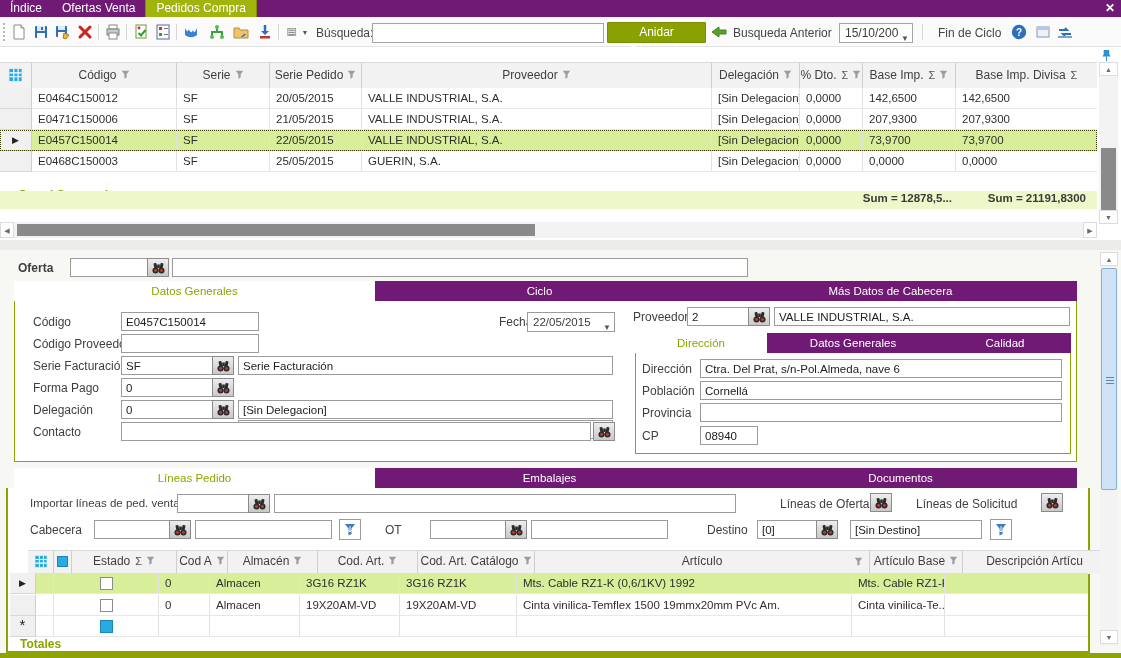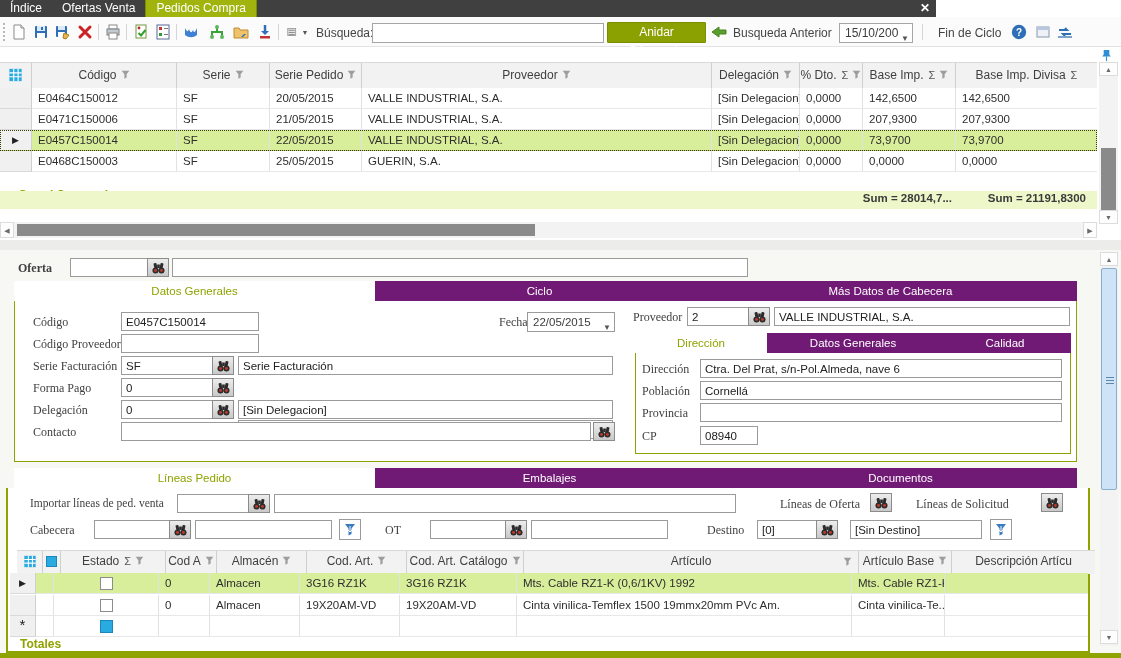--- a/index.html
+++ b/index.html
@@ -1,20 +1,20 @@
 <!DOCTYPE html>
 <html><head>
 <meta charset="utf-8">
 <style>
   * { margin:0; padding:0; box-sizing:border-box; }
   html,body { width:1121px; height:658px; overflow:hidden; }
   body { font-family:"Liberation Sans", sans-serif; font-size:12px; color:#3c3c3c; background:#fff; position:relative; }
 
   
-  .tabbar { position:absolute; left:0; top:0; width:936px; height:17px; background:#404040; display:flex; align-items:center; }
+  .tabbar { position:absolute; left:0; top:0; width:1121px; height:17px; background:#701a75; display:flex; align-items:center; }
   .wtab { color:#fff; font-size:12px; padding:0 10px; height:17px; line-height:17px; cursor:default; }
   .wtab.active { background:#a1b40e; border-left:1px solid #7c8d02; border-right:1px solid #7c8d02; }
   .closex { position:absolute; right:6px; top:1px; color:#fff; font-weight:bold; font-size:12px; }
 
   
   .toolbar { position:absolute; left:0; top:17px; width:1121px; height:30px; background:#fbfbfb; border-bottom:1px solid #e3e3e3; }
   .grip { position:absolute; left:3px; top:6px; width:3px; height:18px; border-left:2px dotted #b9b9b9; }
   .tbi { position:absolute; top:6px; width:18px; height:18px; display:flex; align-items:center; justify-content:center; }
   .tbsep { position:absolute; top:7px; width:1px; height:16px; background:#d6d6d6; }
   .tblabel { position:absolute; top:9px; color:#444; }
@@ -45,21 +45,21 @@
   .sbtrack { position:absolute; background:#f3f3f3; }
   .sbbtn { position:absolute; background:#fdfdfd; border:1px solid #dcdcdc; color:#6a6a6a; text-align:center; }
   .sbthumb { position:absolute; background:#8a8a8a; }
   .bluethumb { position:absolute; background:#cfe3f6; border:1px solid #88aed0; border-radius:2px; }
   .gripmark { position:absolute; left:4px; width:8px; border-top:1px solid #5f87ac; }
 
   .splitter { position:absolute; left:0; top:240px; width:1121px; height:10px; background:#ececea; }
 
   
   .panel { position:absolute; left:0; top:250px; width:1121px; height:403px; background:#f7f7f4; }
-  .flabel { position:absolute; color:#3f3f3f; white-space:nowrap;font-family:Liberation Serif, serif; }
+  .flabel { position:absolute; color:#3f3f3f; white-space:nowrap; }
   .in { position:absolute; border:1px solid #9b9b9b; background:#fff; height:19px; font:11.5px "Liberation Sans",sans-serif; padding:0 4px; color:#222; }
   .binbtn { position:absolute; width:22px; height:19px; background:linear-gradient(#ededed,#c9c9c9); border:1px solid #8b8b8b; display:flex; align-items:center; justify-content:center; }
   .funbtn { position:absolute; width:22px; height:21px; background:#fff; border:1px solid #9b9b9b; display:flex; align-items:center; justify-content:center; }
 
   .tabstrip { position:absolute; height:20px; background:#701a75; display:flex; }
   .stab { height:20px; line-height:20px; text-align:center; color:#fff; font-size:11.5px; }
   .stab.active { background:#fff; color:#8fa300; }
   .groupbox { position:absolute; background:#fff; border:1px solid #8fa300; border-top:none; }
 
   .combo { position:absolute; height:20px; border:1px solid #9b9b9b; background:#fff; line-height:18px; padding:0 16px 0 5px; font-size:11.5px; }
@@ -282,21 +282,21 @@
     <div class="gc c3">25/05/2015</div>
       <div class="gc c4">GUERIN, S.A.</div>
     <div class="gc c5">[Sin Delegacion]</div>
       <div class="gc c6">0,0000</div>
     <div class="gc c7">0,0000</div>
       <div class="gc c8">0,0000</div>
   </div>
 
   <div class="summsg">Grand Summaries</div>
   <div class="sumrow">
-    <div class="sumtxt" style="left:852px;width:100px">Sum  =  28014,7...</div>
+    <div class="sumtxt" style="left:852px;width:100px">Sum  =  12878,5...</div>
     <div class="sumtxt" style="left:958px;width:128px">Sum = 21191,8300</div>
   </div>
 
   <div class="sbtrack" style="left:1099px;top:62px;width:19px;height:162px">
     <div class="sbbtn" style="left:0;top:0;width:19px;height:14px;font-size:7px;line-height:13px">▲</div>
     <div class="sbthumb" style="left:2px;top:86px;width:15px;height:62px"></div>
     <div class="sbbtn" style="left:0;top:148px;width:19px;height:14px;font-size:7px;line-height:13px">▼</div>
   </div>
 
   <div class="sbtrack" style="left:0;top:222px;width:1097px;height:16px">
@@ -527,21 +527,21 @@
         </svg>
       </div>
     <input class="in" style="left: 842px; top: 32px; width: 132px;" value="[Sin Destino]">
     <div class="funbtn" style="left:982px;top:31px">
         <svg width="12" height="13" viewBox="0 0 12 13">
           <path d="M1 1h10L7.5 5.5V11l-3 1.5V5.5z" fill="#3a7abf"></path>
           <path d="M6 3v6M4 7l2 2 2-2" stroke="#fff" stroke-width="1" fill="none"></path>
         </svg>
       </div>
 
-    <div class="ghrow" style="left:9px;top:62px;width:1078px;height:23px">
+    <div class="ghrow" style="left:20px;top:62px;width:1078px;height:23px">
       <div class="gh l0" style="height:23px;line-height:21px">
         <svg width="14" height="13" viewBox="0 0 16 16" style="margin-top:4px">
             <rect x="1" y="1" width="14" height="14" fill="#29aae1"></rect>
             <path d="M1 5.5h14M1 10h14M6 1v14M11 1v14" stroke="#fff" stroke-width="1.3"></path>
           </svg></div>
       <div class="gh l1" style="height:23px;line-height:21px"><span class="cb blue" style="width:11px;height:11px"></span></div>
       <div class="gh l2" style="height:23px;line-height:21px"><span>Estado</span><span class="sig">Σ</span><span class="fun"><svg width="9" height="9" viewBox="0 0 12 12">
               <path d="M1 1h10L7.5 5.5V10l-3 1.5V5.5z" fill="#9d9d9d"></path>
             </svg></span></div>
       <div class="gh l3" style="height:23px;line-height:21px"><span>Cod A</span><span class="fun"><svg width="9" height="9" viewBox="0 0 12 12">

